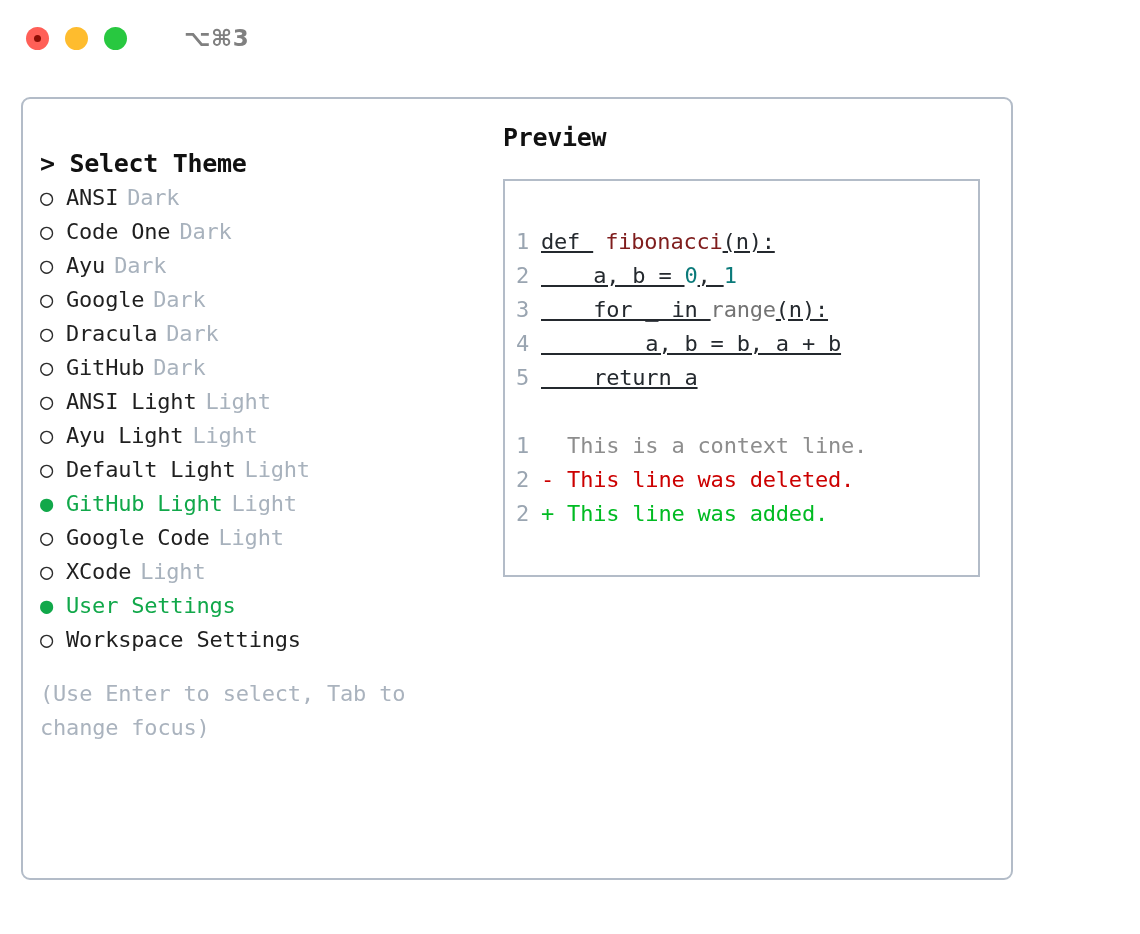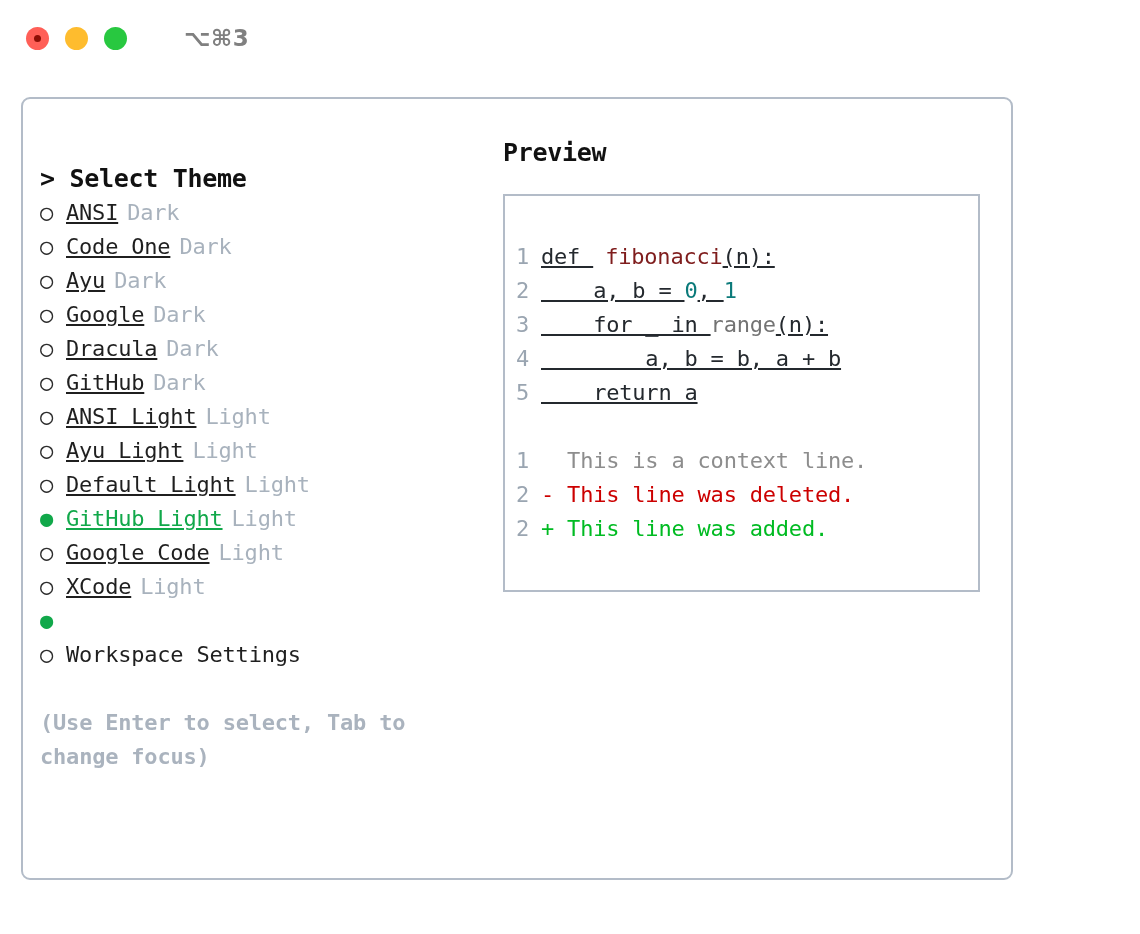--- a/index.html
+++ b/index.html
@@ -76,21 +76,21 @@
     width: 992px;
     height: 783px;
     border: 2px solid #b3bcc8;
     border-radius: 9px;
     box-sizing: border-box;
     background: #ffffff;
   }
 
   .panel-inner {
     position: absolute;
-    left: 0; top: 15px;
+    left: 0; top: 0;
     width: 100%;
     height: 100%;
     display: flex;
     justify-content: center;
   }
 
   .col-left {
     width: 480px;
     padding: 48px 0 0 17px;
     box-sizing: border-box;
@@ -122,21 +122,21 @@
     letter-spacing: -0.2px;
   }
   .bullet {
     width: 26px;
     flex: none;
     font-size: 22px;
     color: #2d2d2d;
     display: inline-block;
   }
   .bullet.sel { color: #11a84a; }
-  .theme-name { color: #1f1f1f; text-decoration: underline; }
+  .theme-name { color: #1f1f1f; }
   .theme-row.selected .theme-name { color: #11a84a; }
   .theme-badge {
     color: #a8b2bd;
     padding-left: 9px;
   }
 
   .apply-head {
     font-size: 22px;
     color: #1f1f1f;
     line-height: 34px;
@@ -150,27 +150,26 @@
     align-items: baseline;
     line-height: 34px;
     font-size: 22px;
     white-space: pre;
     letter-spacing: -0.2px;
   }
   .apply-row .apply-label { color: #1f1f1f; }
   .apply-row.selected .apply-label { color: #11a84a; }
 
   .hint {
-    margin-top: 34px;
+    margin-top: 20px;
     font-size: 22px;
     color: #aab3be;
     line-height: 34px;
     width: 410px;
     letter-spacing: -0.2px;
-    font-weight: bold;
   }
 
   
   .preview-head {
     font-size: 25px;
     font-weight: bold;
     color: #111111;
     line-height: 34px;
     letter-spacing: -0.3px;
   }
@@ -239,21 +238,21 @@
             <div class="theme-row"><span class="bullet">○</span><span class="theme-name">ANSI Light</span><span class="theme-badge">Light</span></div>
             <div class="theme-row"><span class="bullet">○</span><span class="theme-name">Ayu Light</span><span class="theme-badge">Light</span></div>
             <div class="theme-row"><span class="bullet">○</span><span class="theme-name">Default Light</span><span class="theme-badge">Light</span></div>
             <div class="theme-row selected"><span class="bullet sel">●</span><span class="theme-name">GitHub Light</span><span class="theme-badge">Light</span></div>
             <div class="theme-row"><span class="bullet">○</span><span class="theme-name">Google Code</span><span class="theme-badge">Light</span></div>
             <div class="theme-row"><span class="bullet">○</span><span class="theme-name">XCode</span><span class="theme-badge">Light</span></div>
           </div>
 
 
         <div id="apply-list">
-            <div class="apply-row selected"><span class="bullet sel">●</span></div>
+            <div class="apply-row selected"><span class="bullet sel">●</span><span class="apply-label">User Settings</span></div>
             <div class="apply-row"><span class="bullet">○</span><span class="apply-label">Workspace Settings</span></div>
           </div>
 
         <div class="hint">(Use Enter to select, Tab to change focus)</div>
       </div>
 
       <div class="col-right">
         <div class="preview-head">Preview</div>
 
         <div class="preview-box">

